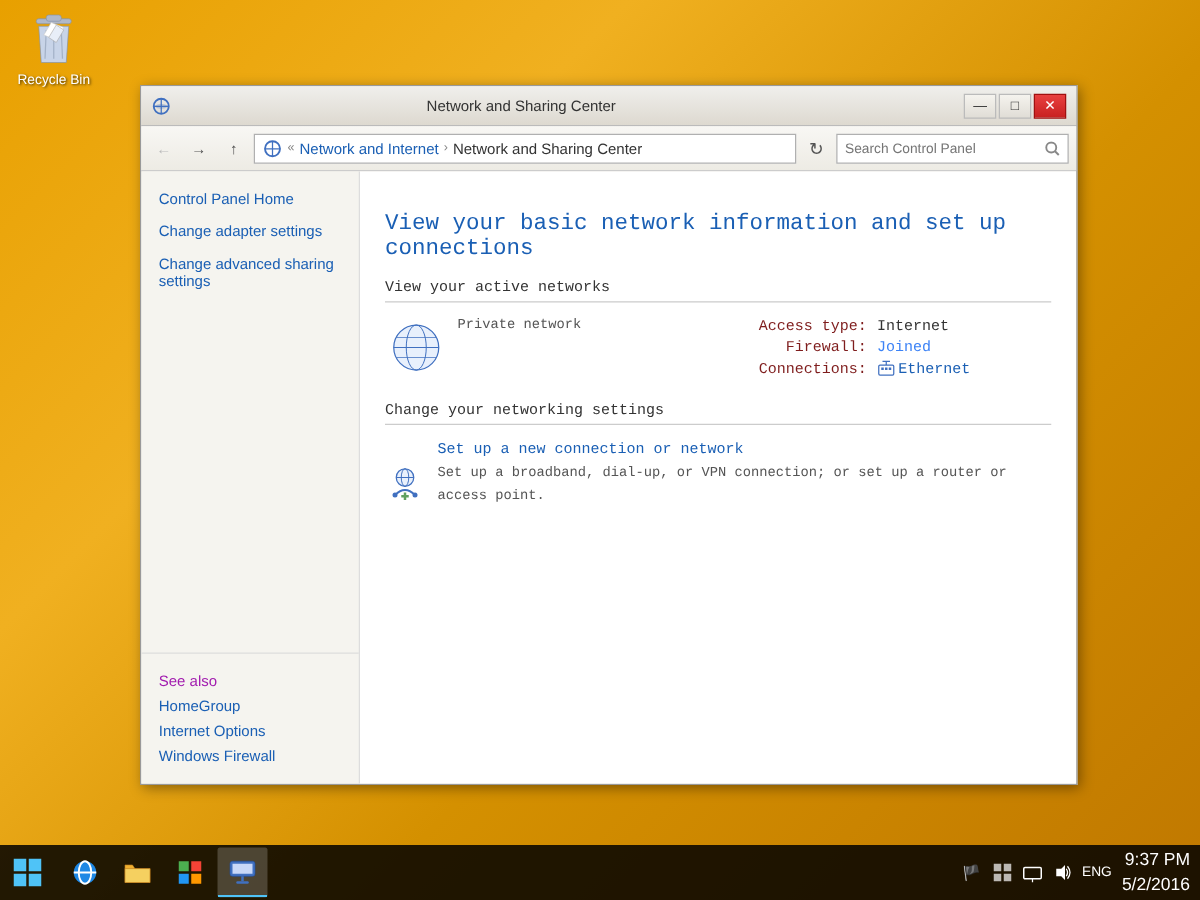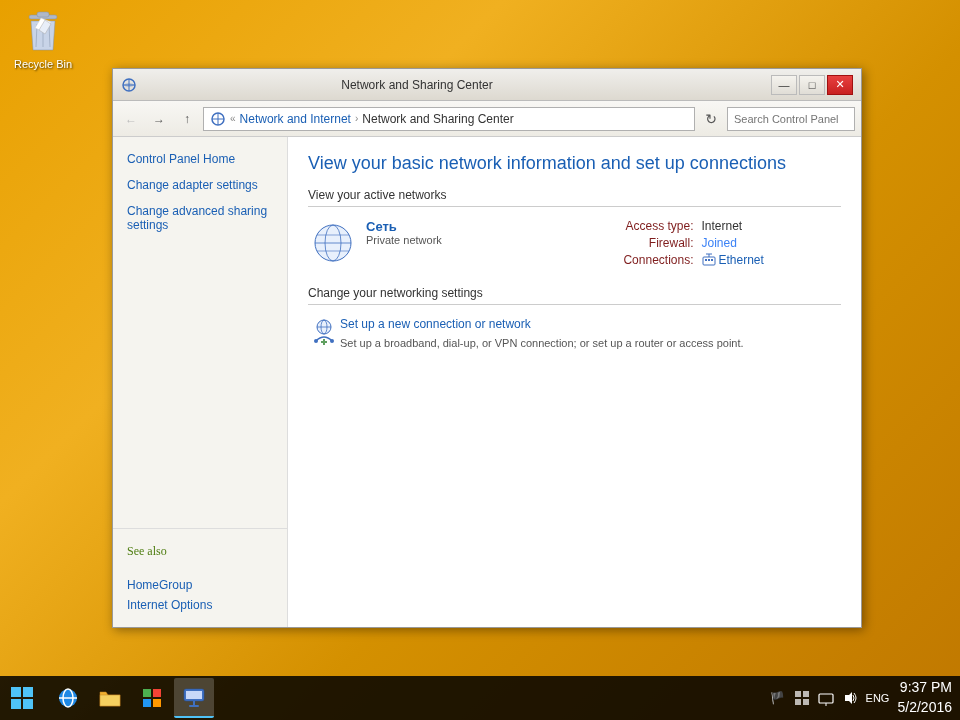--- a/index.html
+++ b/index.html
@@ -149,21 +149,21 @@
       border: none;
       cursor: pointer;
       color: #555;
       font-size: 14px;
       display: flex;
       align-items: center;
       justify-content: center;
     }
     .search-box {
       height: 24px;
-      width: 128px;
+      width: 186px;
       border: 1px solid #b0b0b0;
       background: white;
       display: flex;
       align-items: center;
       padding: 0 6px;
     }
     .search-input {
       border: none;
       outline: none;
       font-size: 11px;
@@ -198,30 +198,30 @@
       cursor: pointer;
     }
     .sidebar-section {
       margin-top: auto;
       padding: 12px 0 0;
       border-top: 1px solid #ddd;
     }
     .sidebar-section-title {
       padding: 3px 14px;
       font-size: 12px;
-      color: #4d7c0f;
-      font-family: Liberation Serif, serif;
+      color: #a21caf;
     }
 
     
     .content-panel {
       flex: 1;
       background: white;
-      padding: 16px 20px;
+      padding: 32px 20px;
       overflow-y: auto;
+      font-family: Liberation Mono, monospace;
     }
     .content-title {
       font-size: 18px;
       font-weight: 300;
       color: #1a5fb4;
       margin-bottom: 14px;
     }
 
     
     .section-header {
@@ -278,23 +278,23 @@
       cursor: pointer;
       text-align: right;
     }
 
     
     .settings-section {
       margin-top: 8px;
     }
     .settings-item {
       display: flex;
-      align-items: flex-start;
+      align-items: flex-end;
       margin-bottom: 14px;
-      gap: 0;
+      gap: 10px;
     }
     .settings-icon {
       width: 32px;
       height: 32px;
       flex-shrink: 0;
       display: flex;
       align-items: center;
       justify-content: center;
     }
     .settings-text .link-title {
@@ -460,22 +460,23 @@
 
     <div class="main-content">
 
       <div class="sidebar">
         <a class="sidebar-link">Control Panel Home</a>
         <a class="sidebar-link" style="margin-top:6px">Change adapter settings</a>
         <a class="sidebar-link" style="margin-top:6px">Change advanced sharing settings</a>
 
         <div class="sidebar-section">
           <div class="sidebar-section-title">See also</div>
-          <a class="sidebar-link" style="margin-top:13px">HomeGroup</a>
+          <a class="sidebar-link" style="margin-top:0">HomeGroup</a>
           <a class="sidebar-link">Internet Options</a>
+          <a class="sidebar-link">Windows Firewall</a>
         </div>
       </div>
 
       <div class="content-panel">
         <h1 class="content-title">View your basic network information and set up connections</h1>
 
         <div class="section-header">View your active networks</div>
 
         <div class="network-row">
 
@@ -484,21 +485,20 @@
 
               <circle cx="22" cy="22" r="18" fill="#E8F0FC" stroke="#4070C0" stroke-width="1"></circle>
               <ellipse cx="22" cy="22" rx="8" ry="18" fill="none" stroke="#4070C0" stroke-width="0.8"></ellipse>
               <line x1="4" y1="22" x2="40" y2="22" stroke="#4070C0" stroke-width="0.8"></line>
               <line x1="6" y1="14" x2="38" y2="14" stroke="#4070C0" stroke-width="0.6"></line>
               <line x1="6" y1="30" x2="38" y2="30" stroke="#4070C0" stroke-width="0.6"></line>
             </svg>
           </div>
 
           <div style="flex:1; margin-left:8px">
-            <div class="network-name">Сеть</div>
             <div class="network-type">Private network</div>
           </div>
 
           <div class="network-details">
             <div class="detail-row">
               <span class="detail-label">Access type:</span>
               <span class="detail-value">Internet</span>
             </div>
             <div class="detail-row">
               <span class="detail-label">Firewall:</span>

